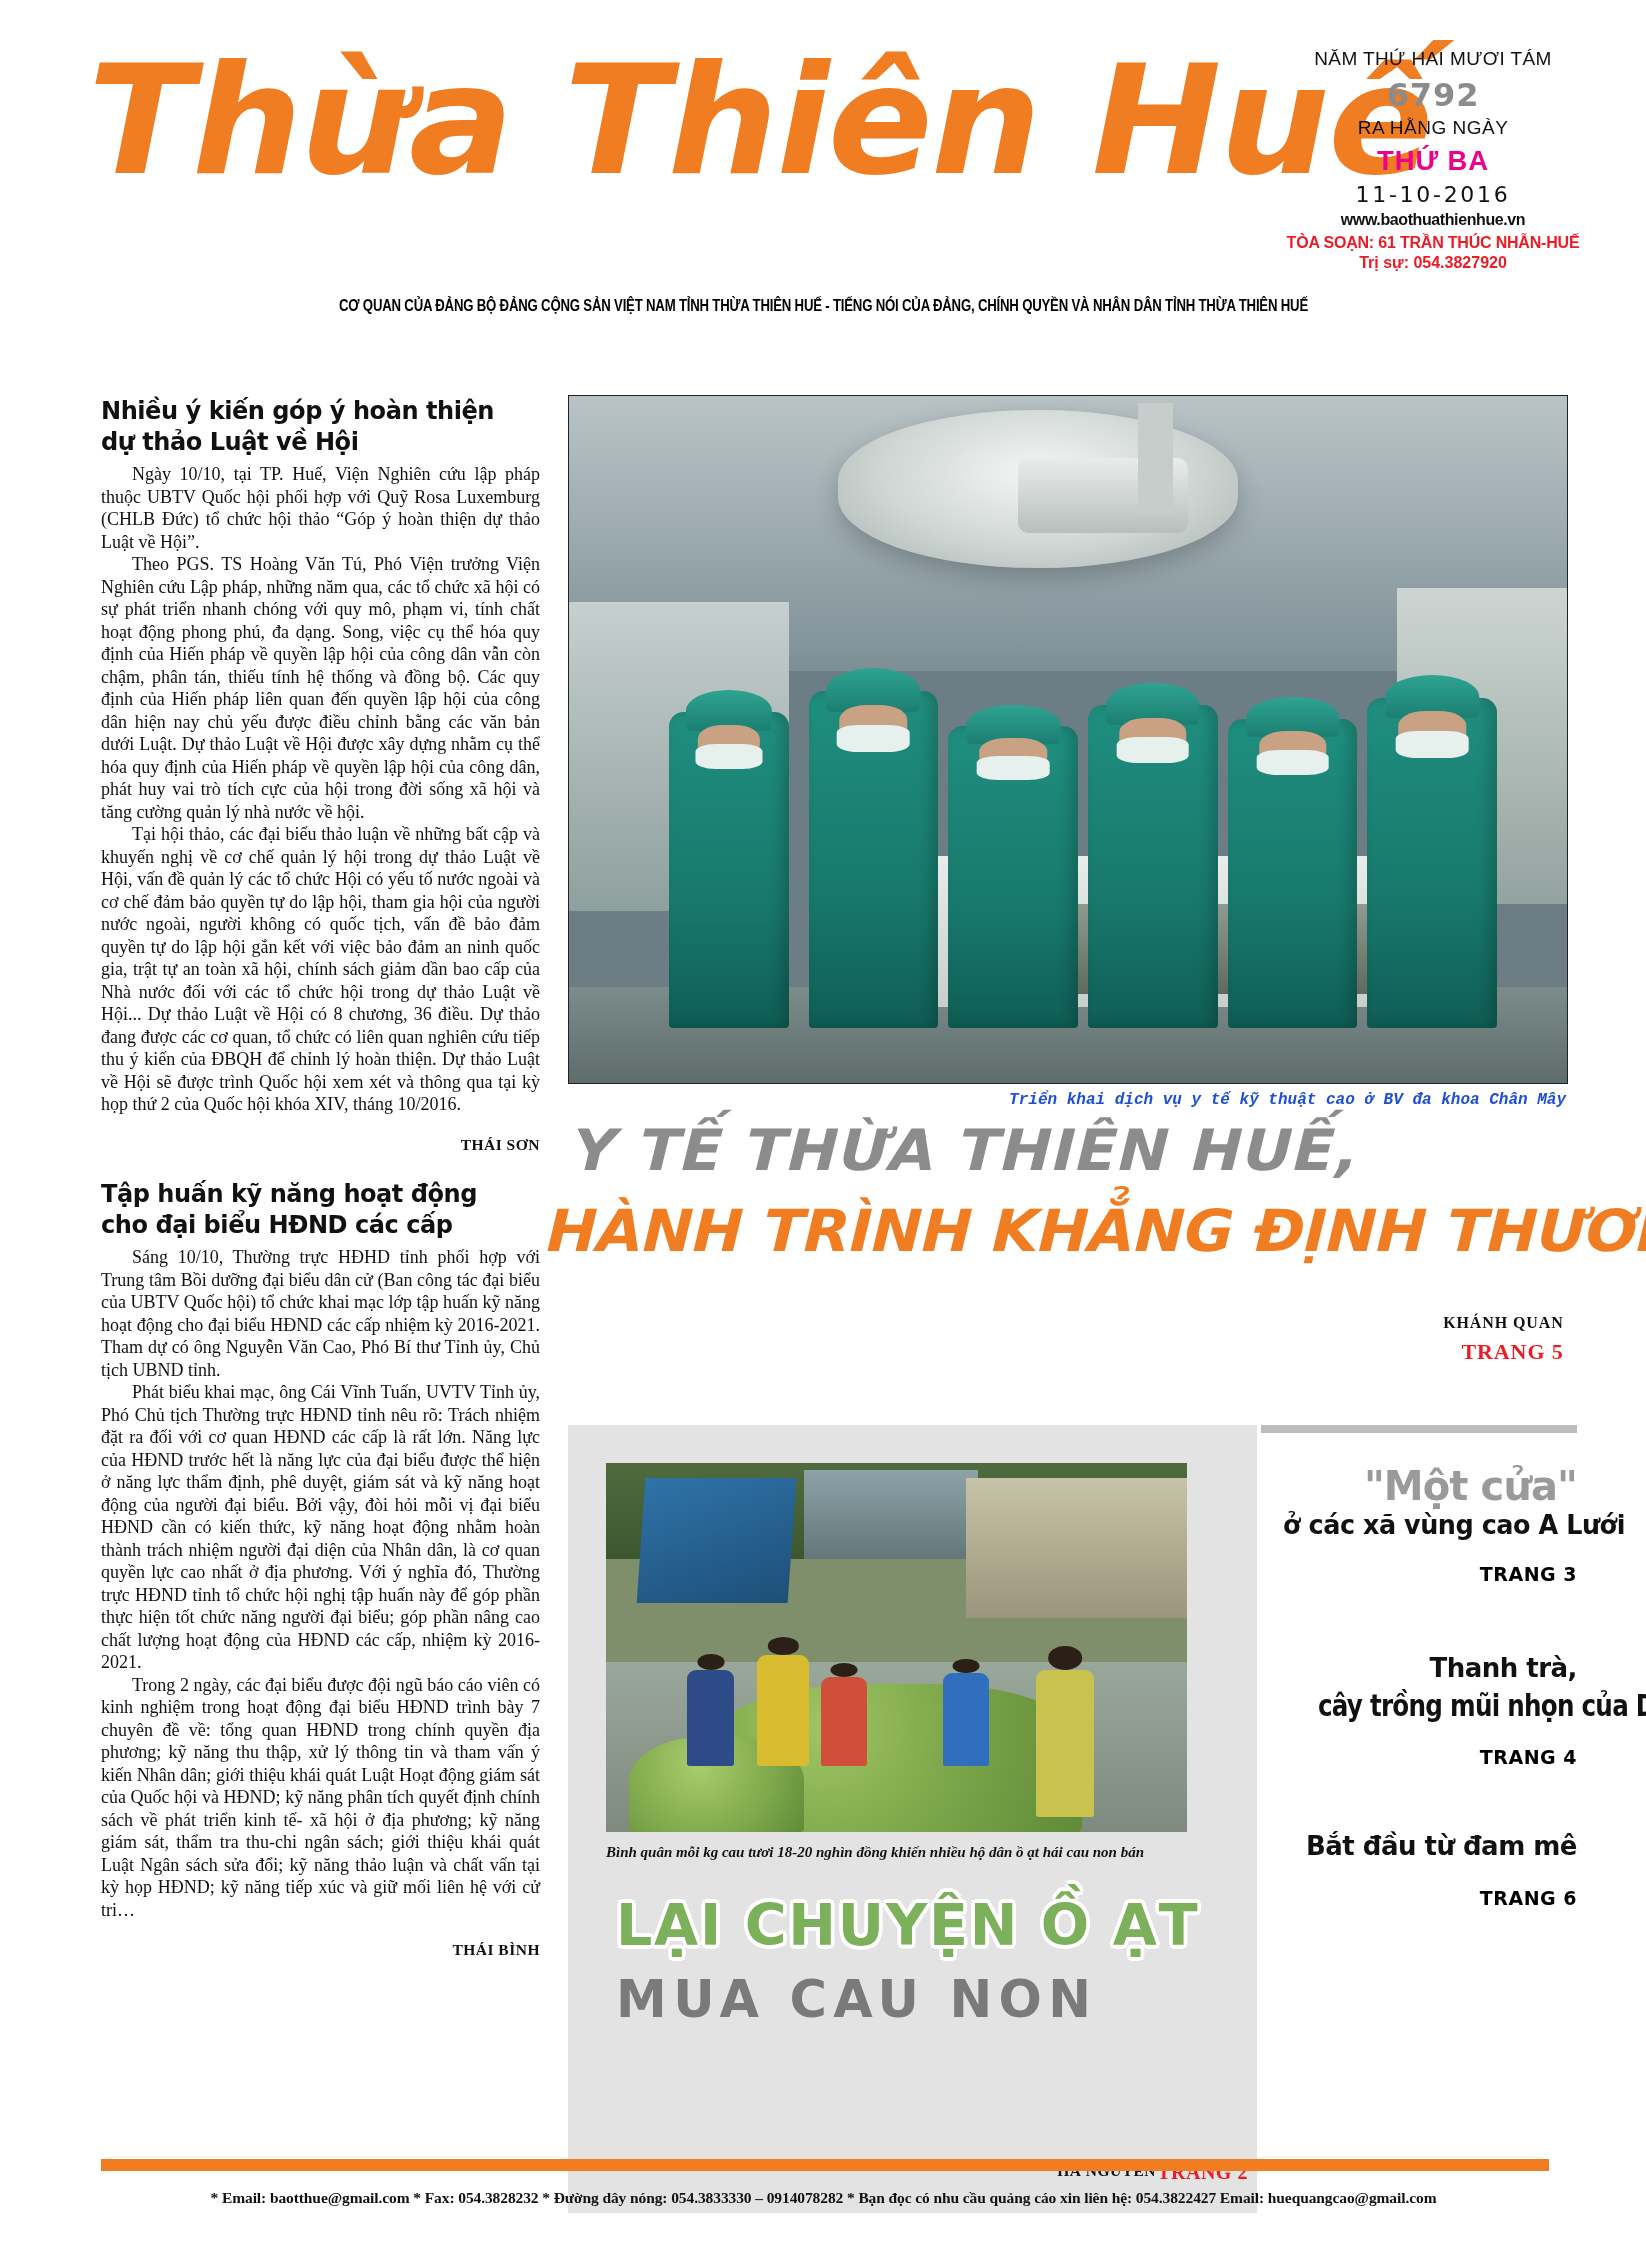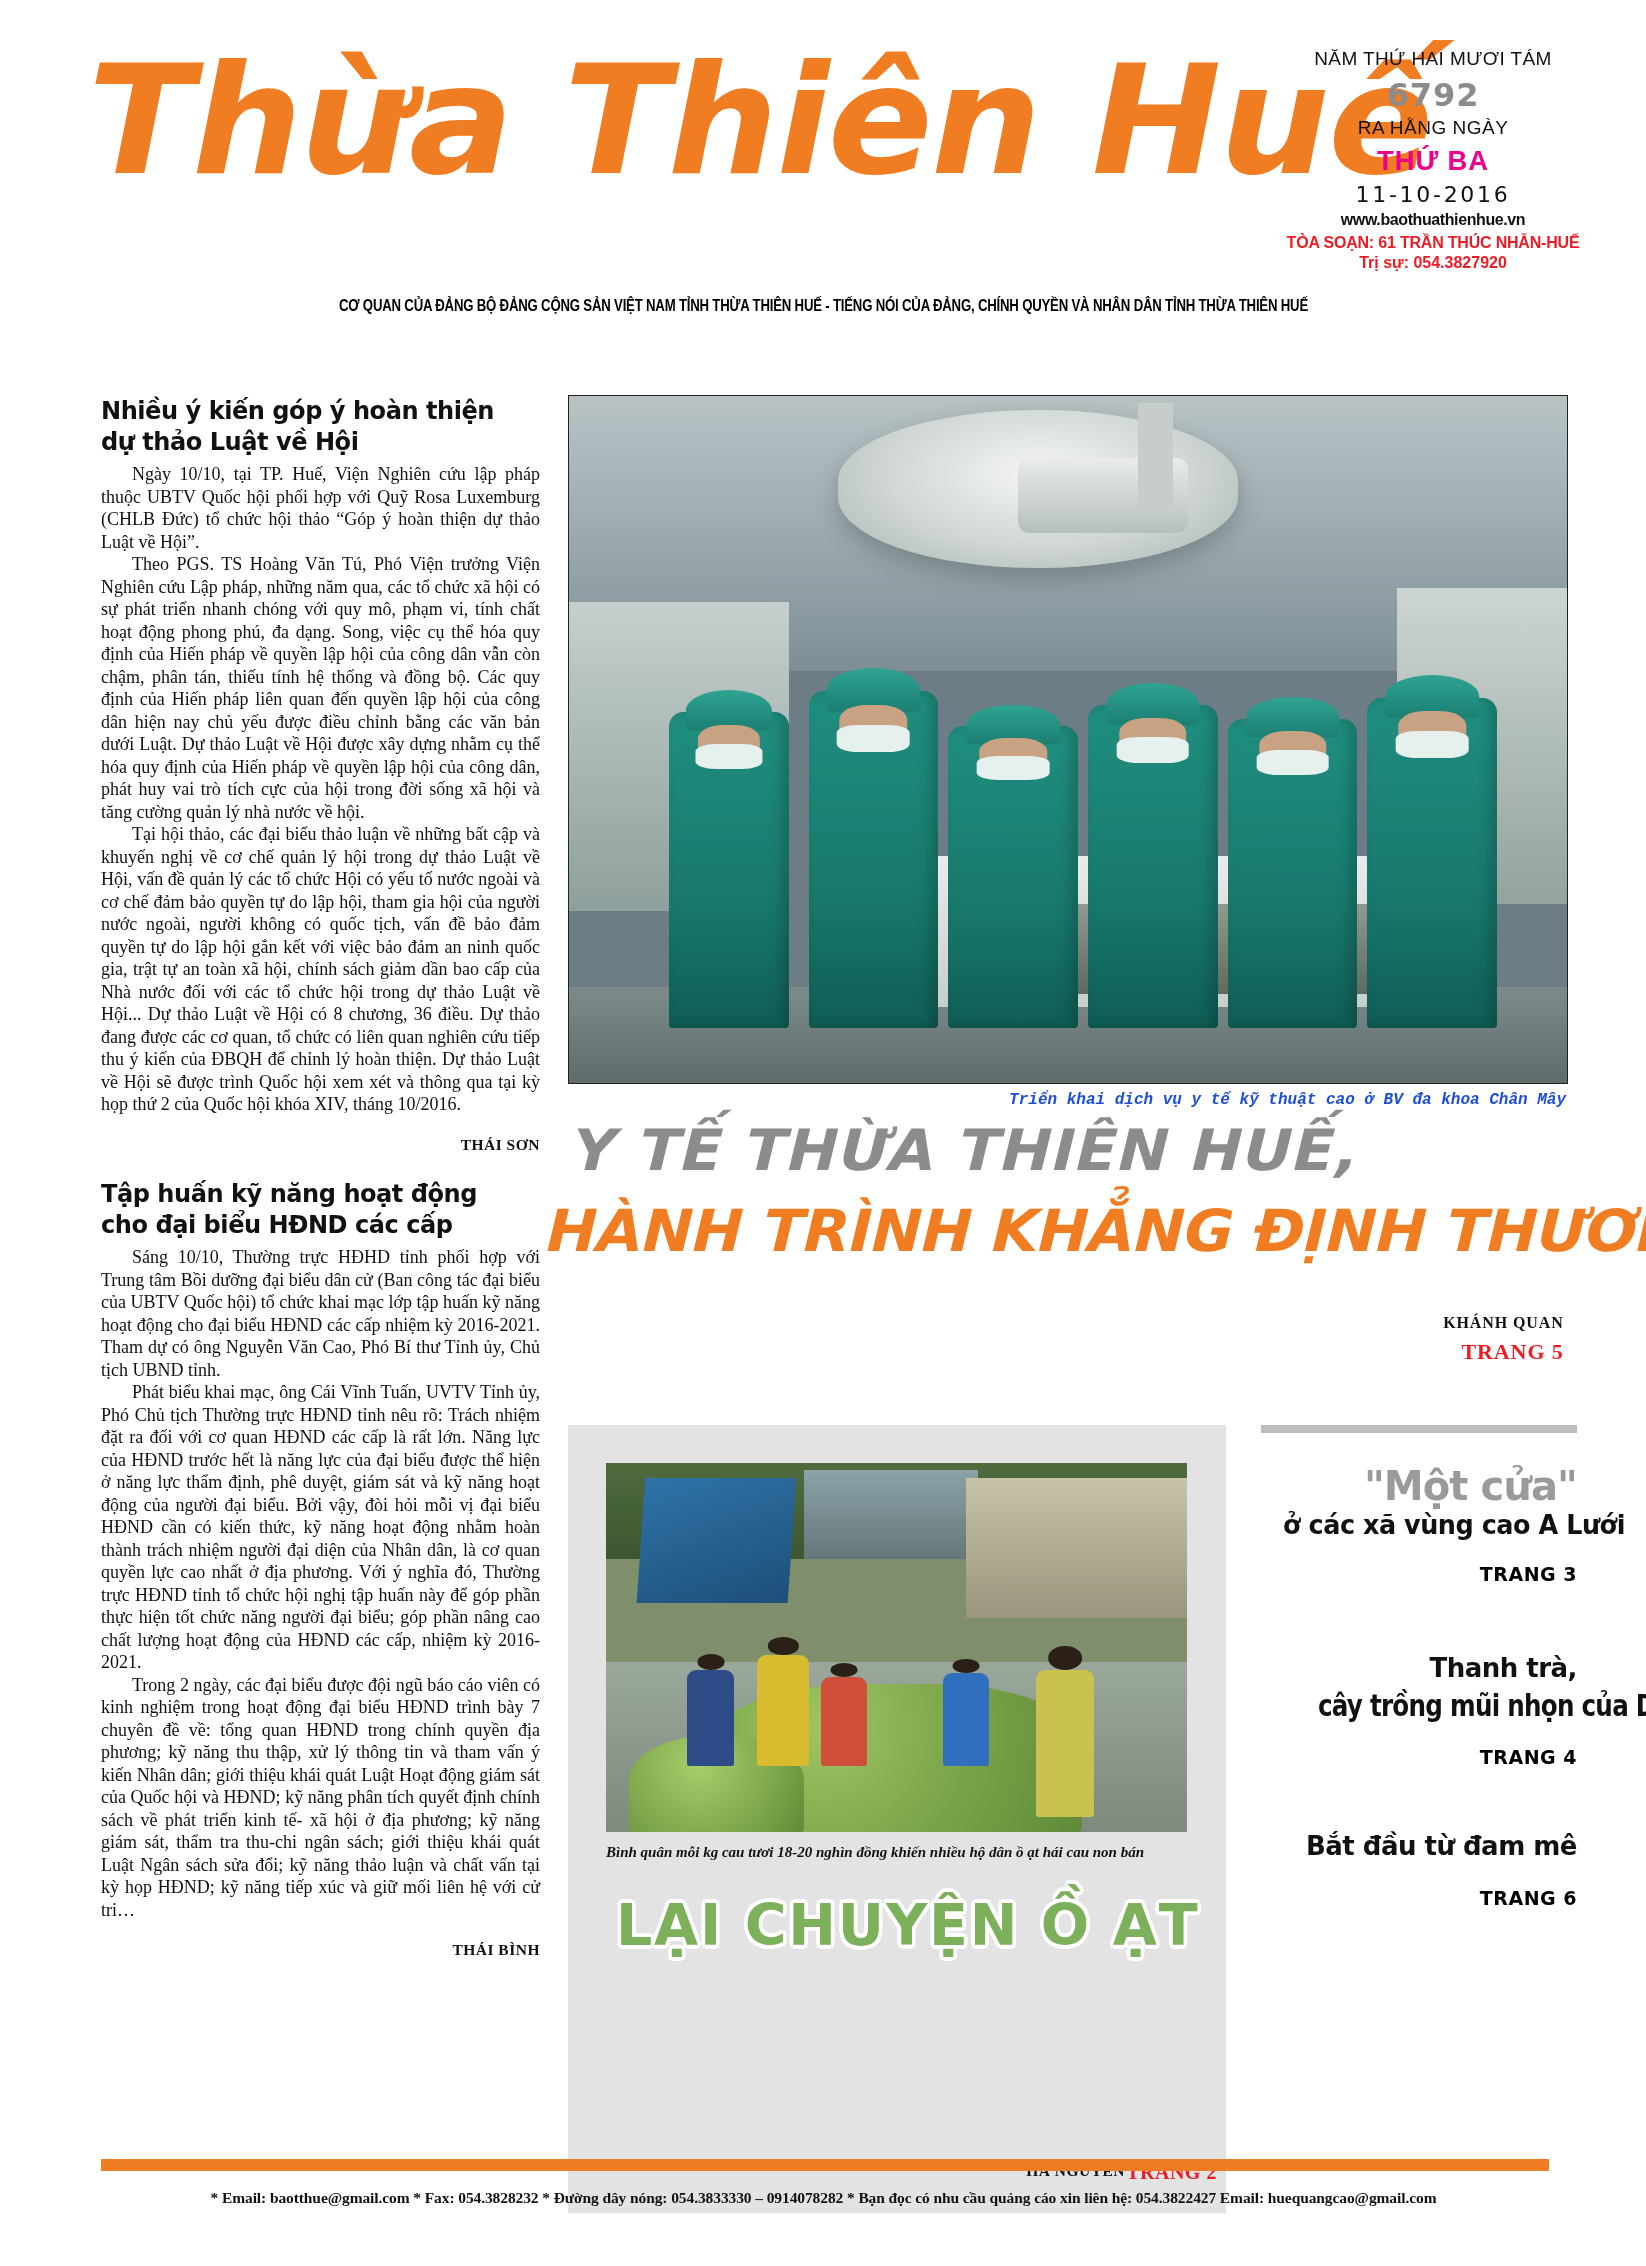--- a/index.html
+++ b/index.html
@@ -122,20 +122,21 @@
   .feat-page{
     position:absolute;right:7.3px;top:217px;text-align:right;
     font-family:"Liberation Serif", serif;font-weight:bold;font-size:22px;
     letter-spacing:0.9px;color:#ED1C24;
   }
 
   
   .bottom-block{
     position:absolute;left:568px;top:1425px;width:658px;height:788px;
     background:#E3E3E3;
+    padding-left:31px;
   }
   .photo-bot{
     position:absolute;left:38px;top:38px;width:581px;height:369px;
     overflow:hidden;background:#7f8f6b;
   }
   .pb-sky{position:absolute;left:0;top:0;width:100%;height:26%;
     background:linear-gradient(180deg,#4f6b3e,#3c5730);}
   .pb-tarpA{position:absolute;left:6%;top:4%;width:26%;height:34%;
     background:linear-gradient(160deg,#2f73a8,#1d4f78);transform:skewX(-4deg);}
   .pb-tarpB{position:absolute;left:34%;top:2%;width:30%;height:24%;
@@ -350,20 +351,21 @@
       <div class="person" style="left:58%;width:8%;height:25%;background:#2f6fbd;">
           <div class="head"></div>
         </div>
       <div class="person" style="left:74%;width:10%;height:40%;background:#c9c24f;bottom:4%;">
           <div class="head"></div>
         </div>
     </div>
 
     <div class="bot-cap">Bình quân mỗi kg cau tươi 18-20 nghìn đồng khiến nhiều hộ dân ồ ạt hái cau non bán</div>
     <div class="bot-h1">LẠI CHUYỆN Ồ ẠT</div>
+    <div class="bot-h2">MUA CAU NON</div>
     <div class="bot-by">HÀ NGUYÊN</div>
     <div class="bot-page">TRANG 2</div>
   </div>
 
   <div class="rail">
     <div class="rail-divider"></div>
 
     <div class="teaser">
       <div class="tz-gray">"Một cửa"</div>
       <div class="tz-black">ở các xã vùng cao A Lưới</div>

